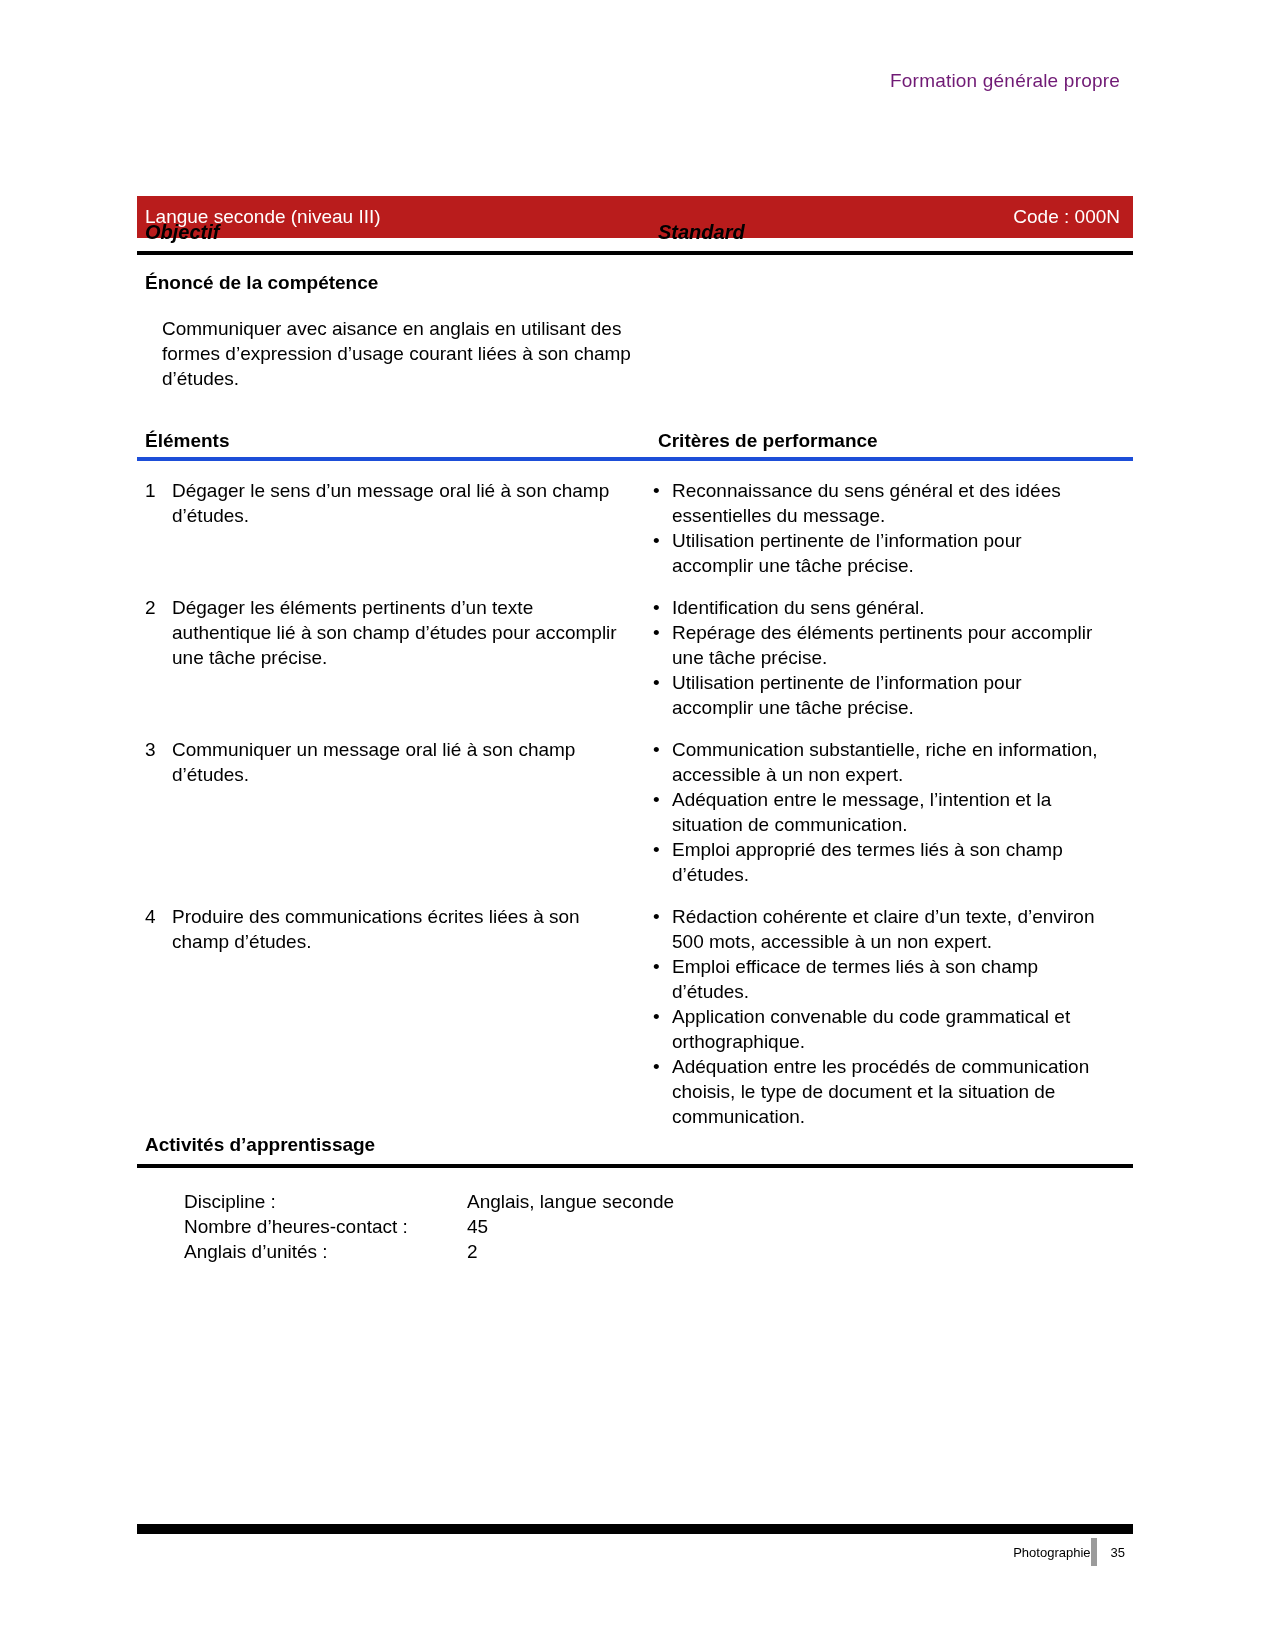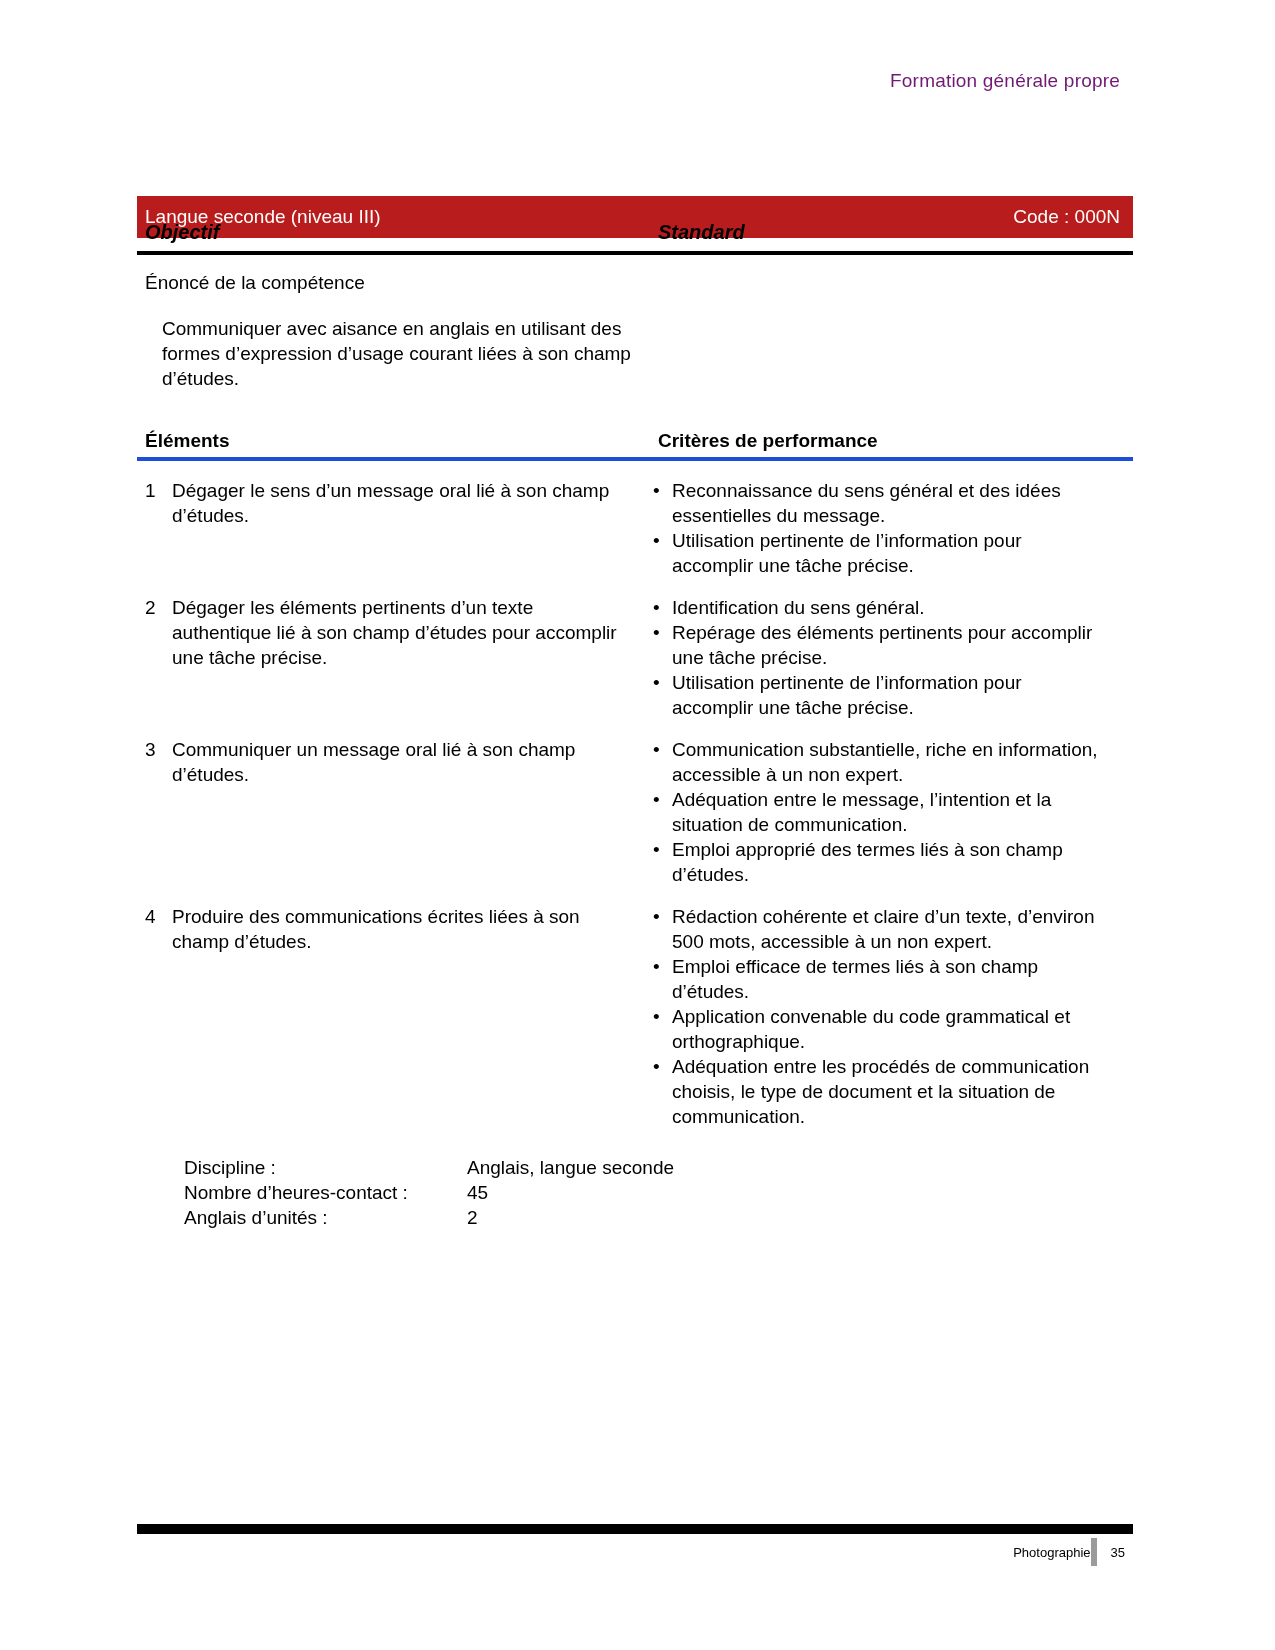--- a/index.html
+++ b/index.html
@@ -33,21 +33,21 @@
   .obj-std {
     position: absolute; left: 137px; top: 221px; width: 996px;
     display: grid; grid-template-columns: 513px auto;
     padding: 0 0 7px 8px;
     border-bottom: 4px solid #000;
     font-size: 20px; font-weight: bold; font-style: italic;
   }
 
   .enonce-heading {
     position: absolute; left: 145px; top: 272px;
-    font-size: 19px; font-weight: normal;
+    font-size: 19px; font-weight: bold;
   }
   .enonce-text {
     position: absolute; left: 162px; top: 316px;
     width: 480px; font-size: 19px; line-height: 25px;
   }
 
   
   .elements-table { position: absolute; left: 137px; top: 430px; width: 996px; }
   .elements-table .thead {
     display: grid; grid-template-columns: 513px auto;
@@ -171,20 +171,21 @@
           <li>Emploi efficace de termes liés à son champ d’études.</li>
           <li>Application convenable du code grammatical et orthographique.</li>
           <li>Adéquation entre les procédés de communication choisis, le type de document et la situation de communication.</li>
         </ul>
       </div>
 
     </div>
   </div>
 
   <div class="activites">
+    <div class="heading">Activités d’apprentissage</div>
     <div class="info">
       <div class="info-row">
         <span class="info-label">Discipline :</span>
         <span class="info-value">Anglais, langue seconde</span>
       </div>
       <div class="info-row">
         <span class="info-label">Nombre d’heures-contact :</span>
         <span class="info-value">45</span>
       </div>
       <div class="info-row">

